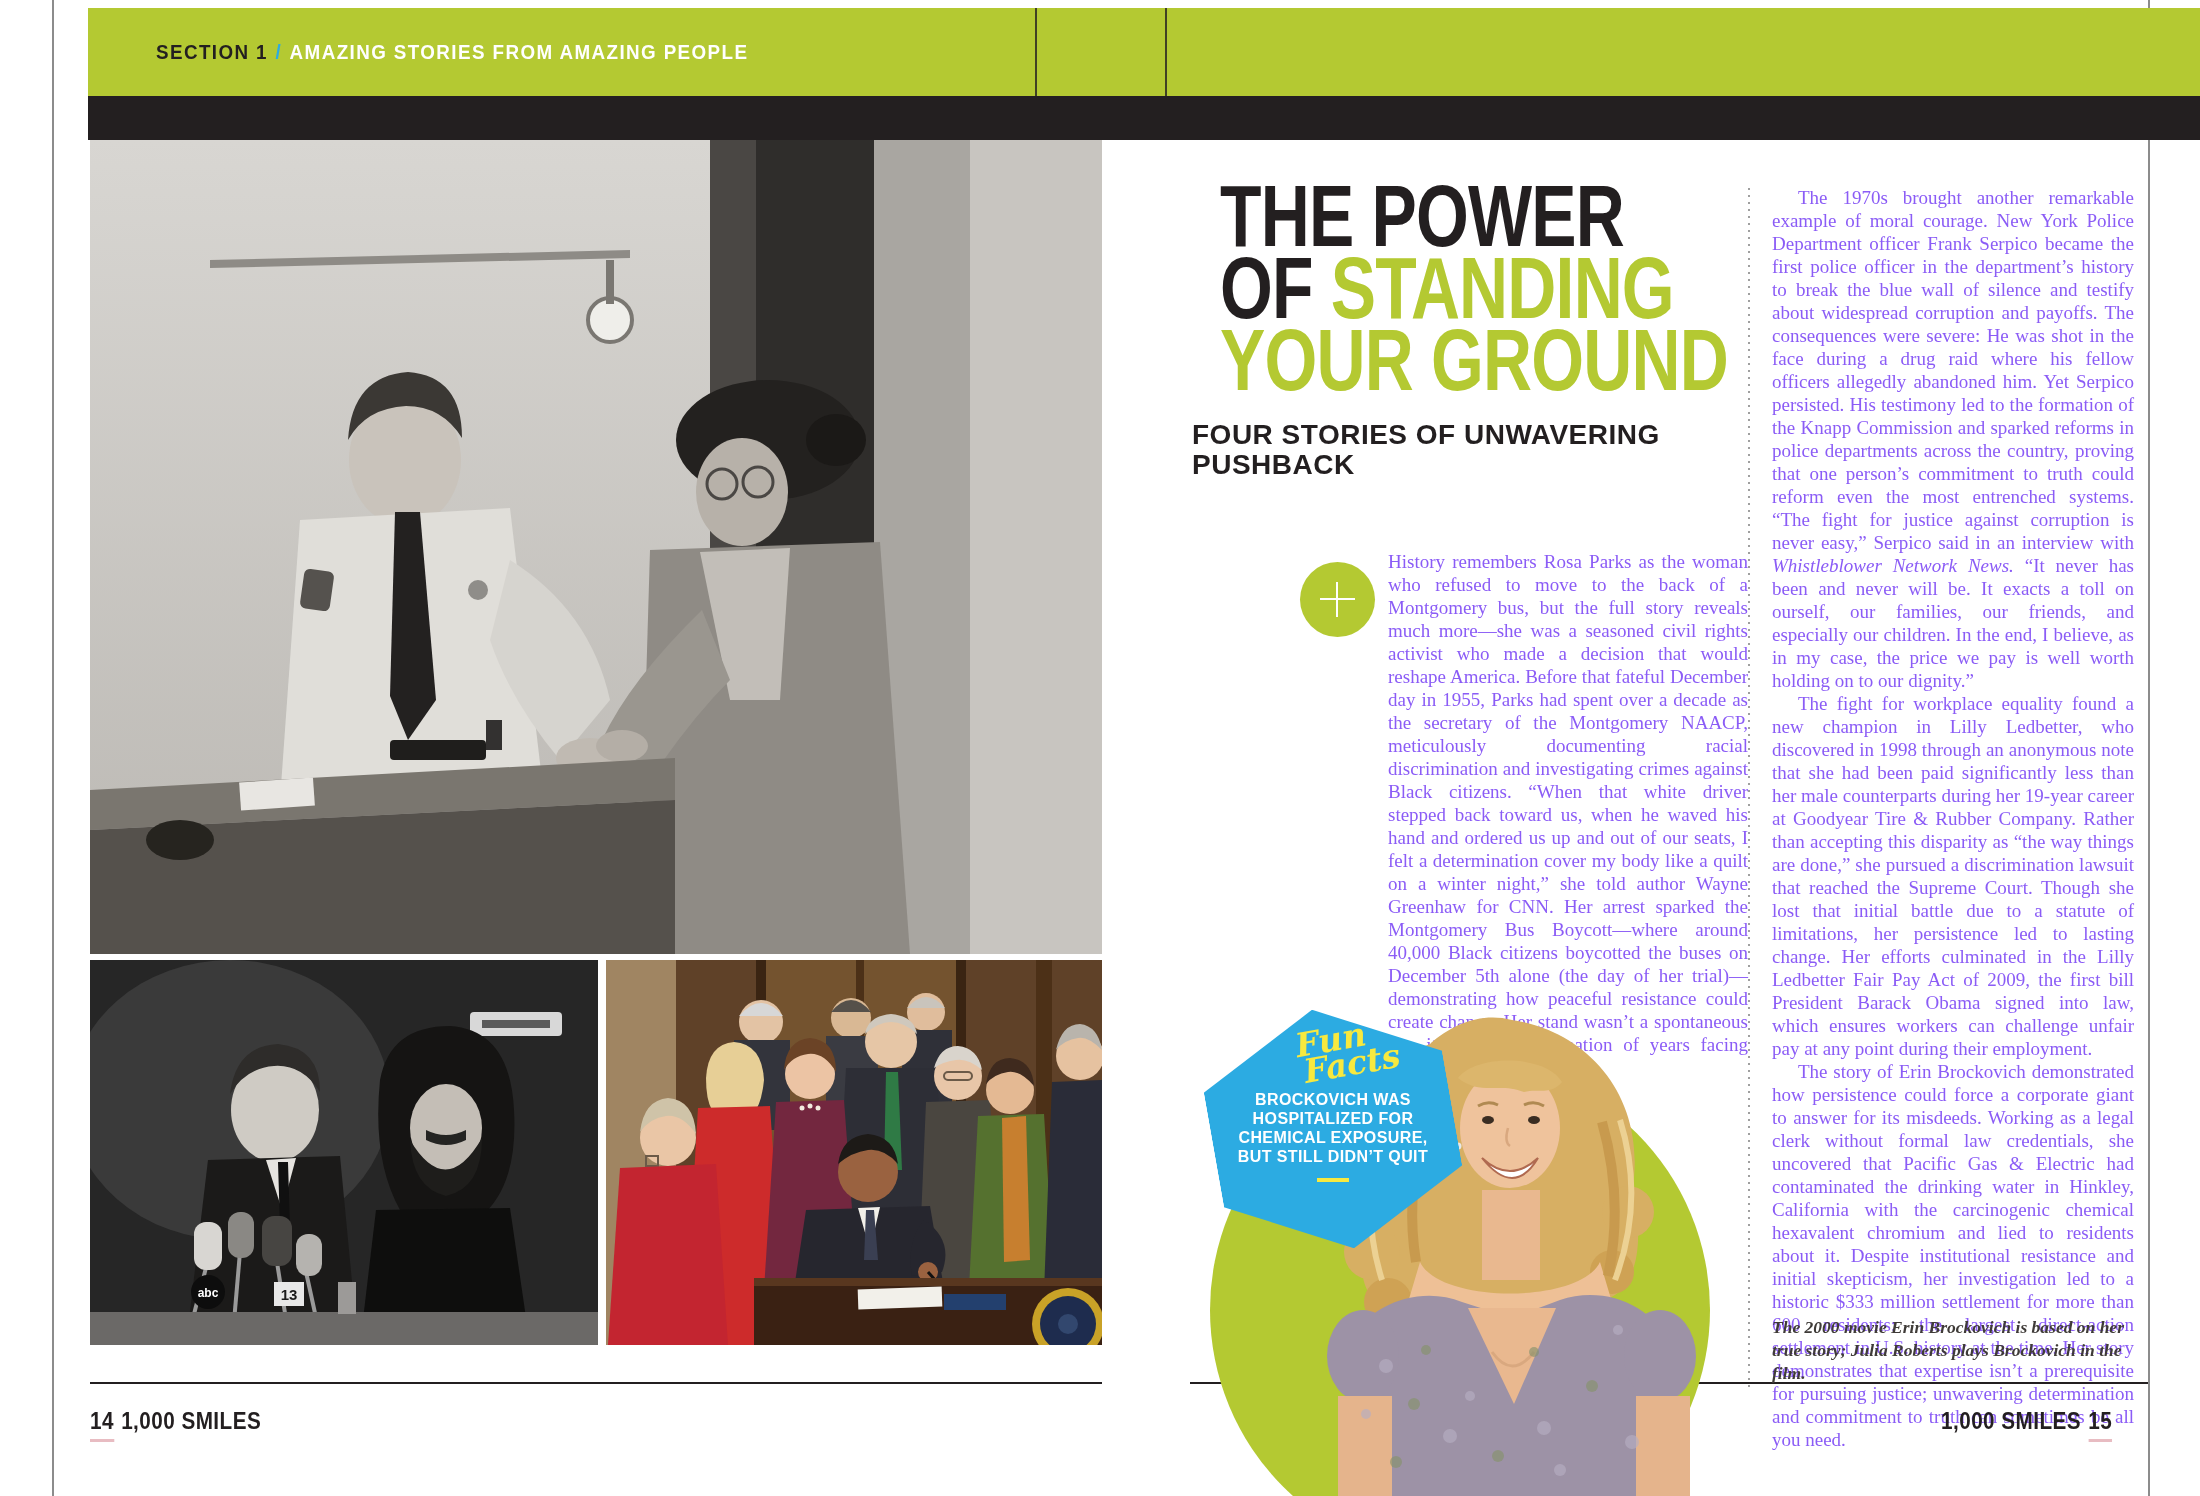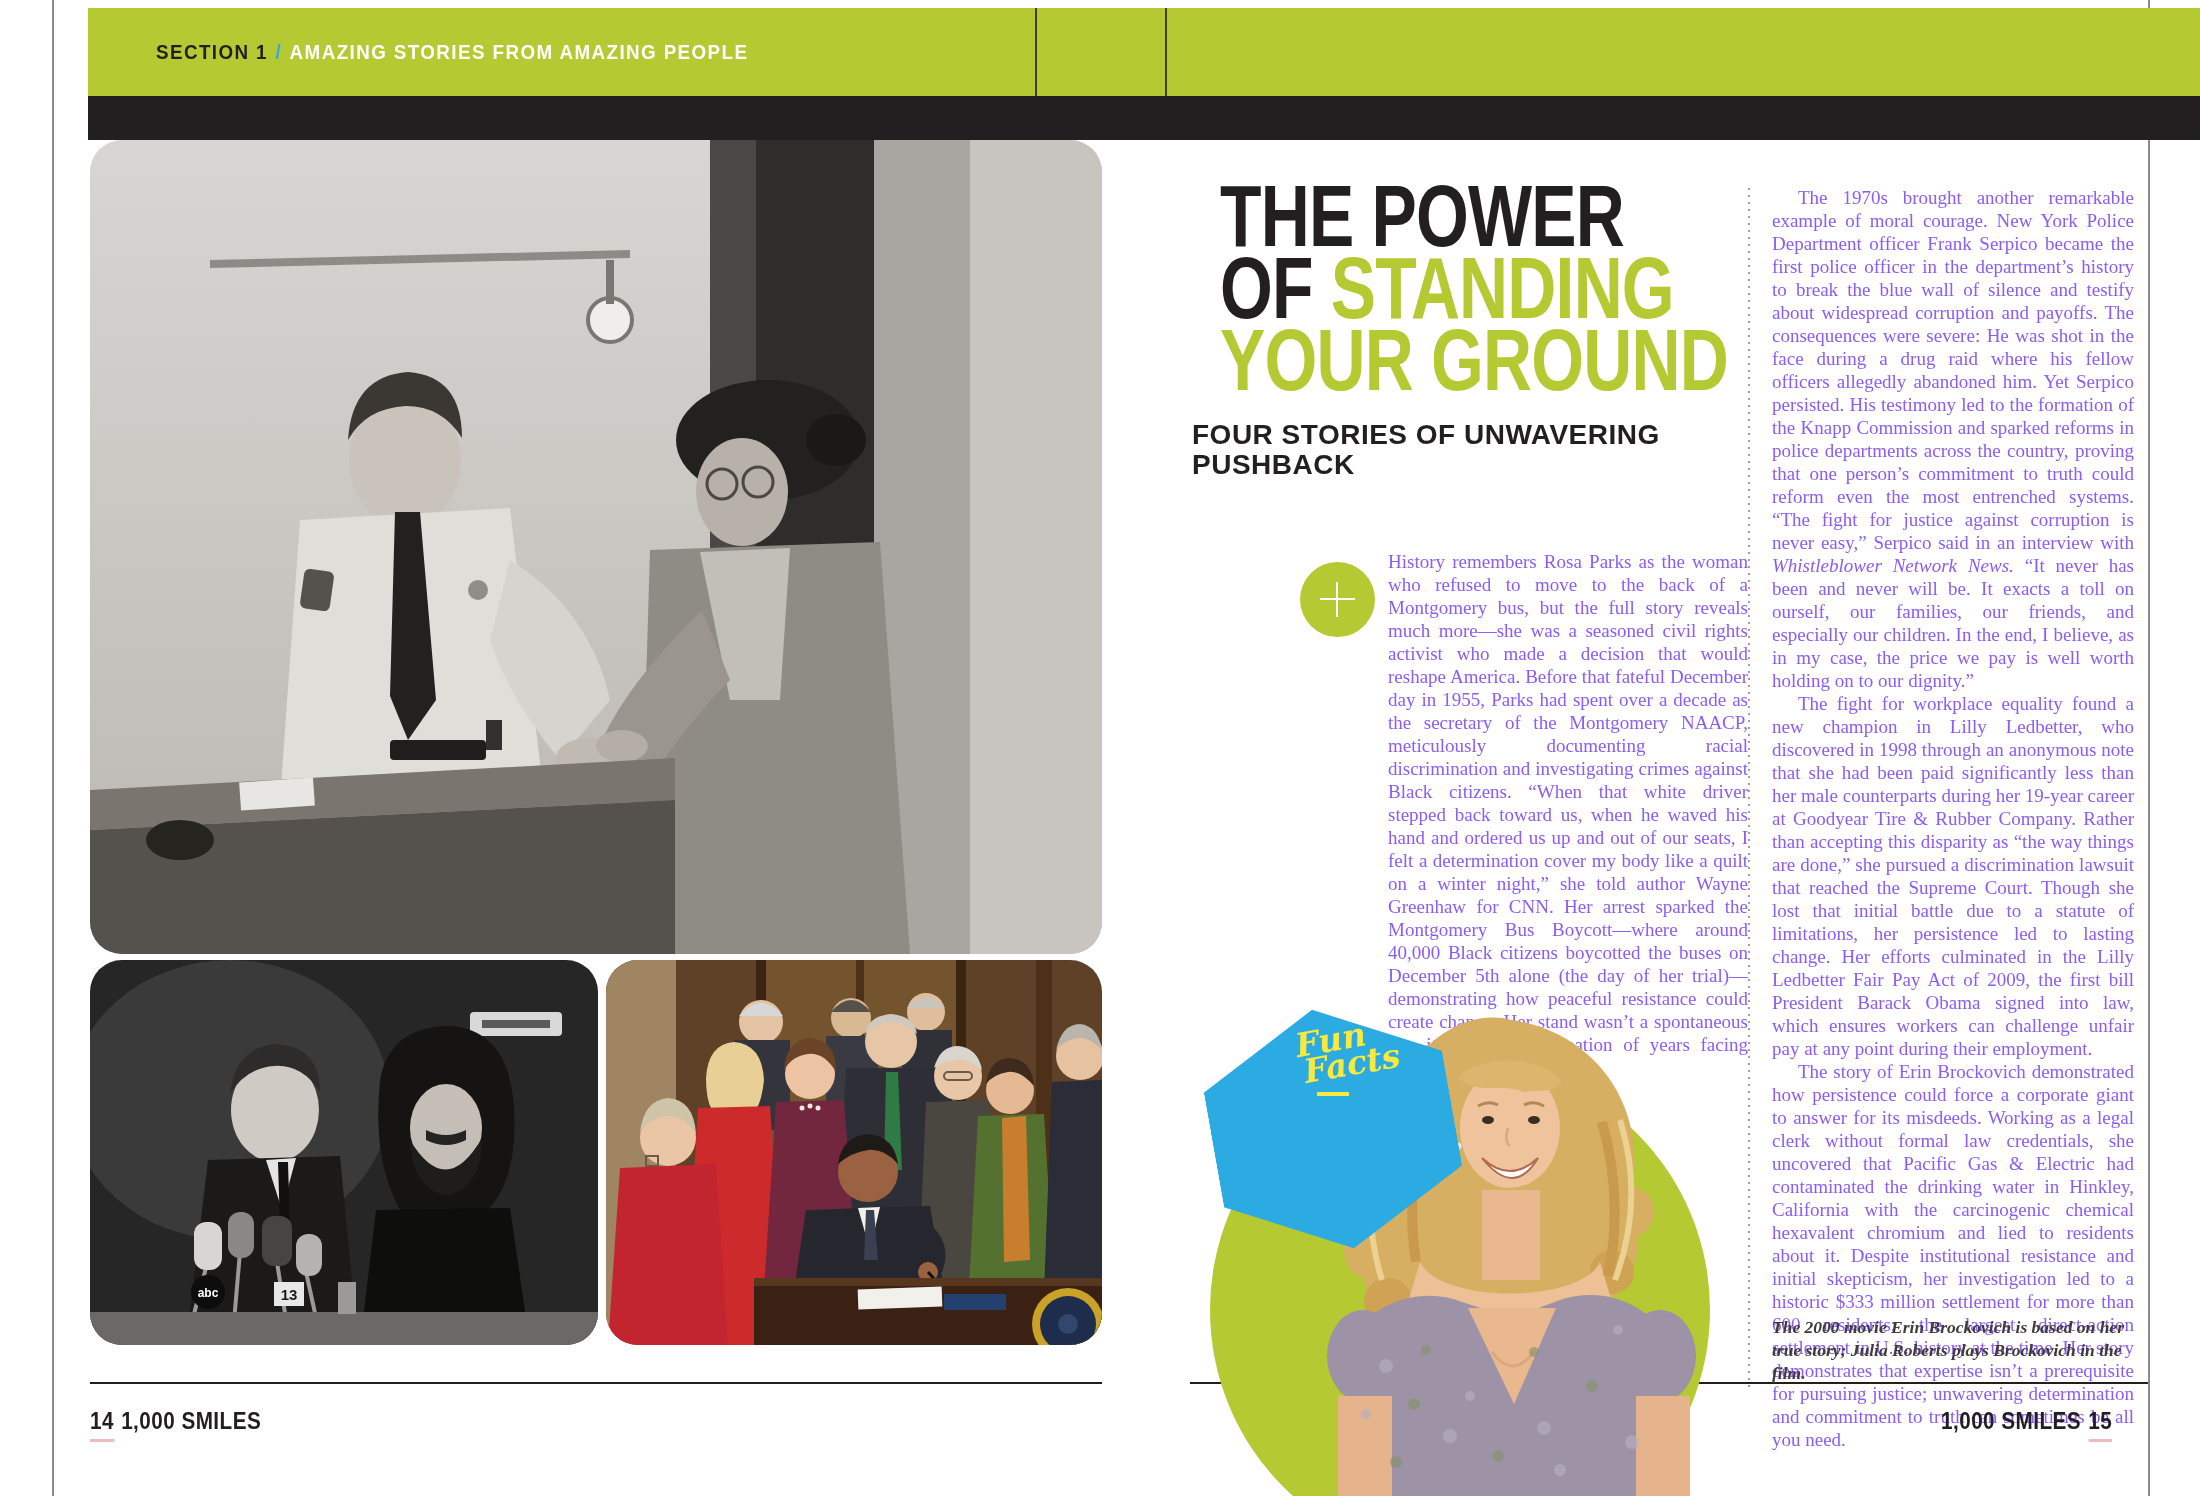--- a/index.html
+++ b/index.html
@@ -17,21 +17,21 @@
   #black-bar{left:88px;top:96px;width:2112px;height:44px;background:#231f20;}
   #section-header{margin-left:68px;font-weight:bold;font-size:20px;letter-spacing:1.5px;
                   transform:scaleX(.94);transform-origin:left center;white-space:nowrap;}
   #section-header .lbl{color:#231f20;}
   #section-header .sep{color:#2cabe2;padding:0 8px;font-weight:bold;}
   #section-header .ttl{color:#ffffff;}
   .bar-mark{position:absolute;top:8px;width:2px;height:88px;background:rgba(35,31,32,.8);}
   #bar-mark-1{left:1035px;} #bar-mark-2{left:1165px;}
 
   
-  .photo{position:absolute;overflow:hidden;border-radius:32px;}
+  .photo{position:absolute;overflow:hidden;}
   #photo-main{left:90px;top:140px;width:1012px;height:814px;}
   #photo-press{left:90px;top:960px;width:508px;height:385px;}
   #photo-signing{left:606px;top:960px;width:496px;height:385px;}
   .photo svg{display:block;width:100%;height:100%;}
 
   
   #headline{left:1220px;top:180px;width:620px;}
   .hl-line{font-weight:bold;font-size:87px;line-height:72px;letter-spacing:-1px;
            transform:scaleX(.78);transform-origin:left top;white-space:nowrap;}
   .hl-black{color:#231f20;} .hl-green{color:var(--green);}
@@ -346,20 +346,21 @@
     </svg>
   </div>
 
   <div id="fun-facts" class="abs">
     <div id="hex-bg"></div>
     <div id="hex-content">
       <div id="ff-title">
         <span class="l1">Fun</span>
         <span class="l2">Facts</span>
       </div>
+      <div id="ff-text">BROCKOVICH WAS HOSPITALIZED FOR CHEMICAL EXPOSURE, BUT STILL DIDN’T QUIT</div>
       <div id="ff-dash"></div>
     </div>
   </div>
 
   <div id="caption" class="abs">The 2000 movie Erin Brockovich is based on her true story; Julia Roberts plays Brockovich in the film.</div>
 
   <div id="footer-left" class="footer">
     <span class="pgnum">14</span><span class="mag">1,000 SMILES</span>
   </div>
   <div id="footer-right" class="footer">

